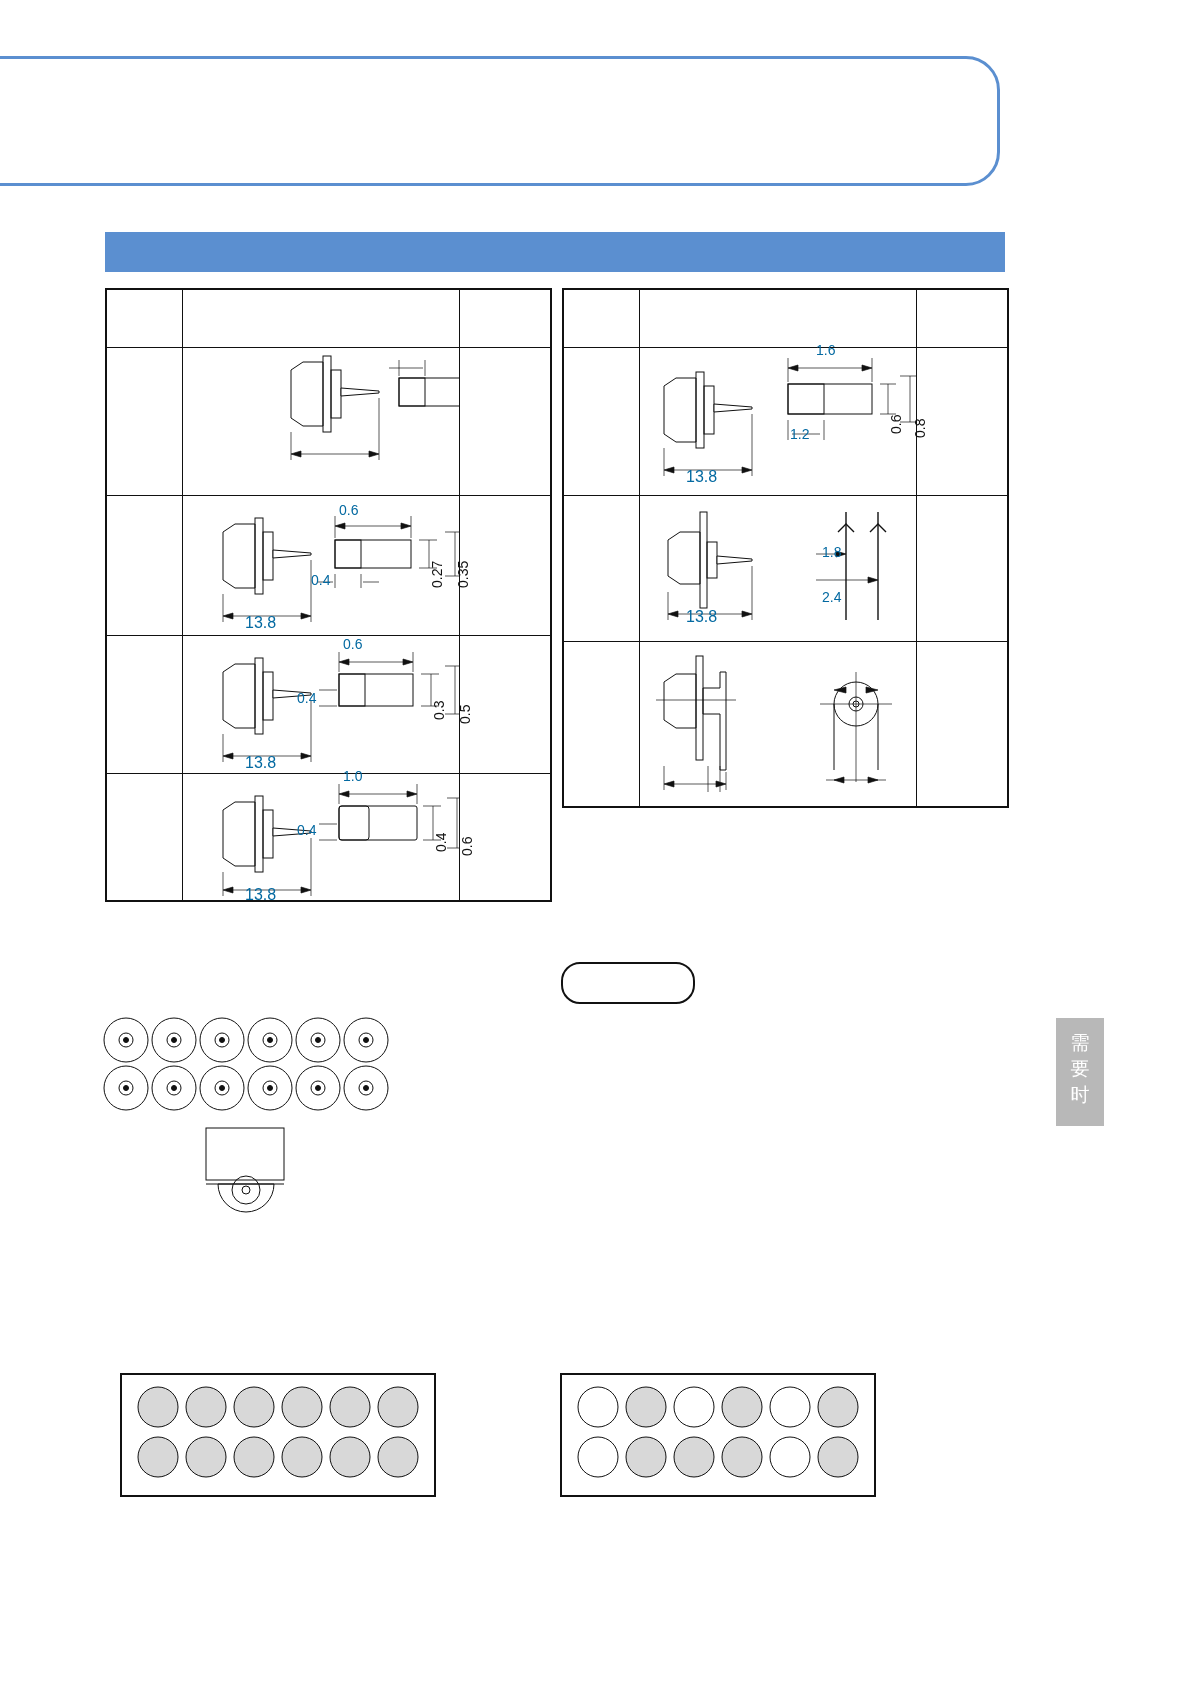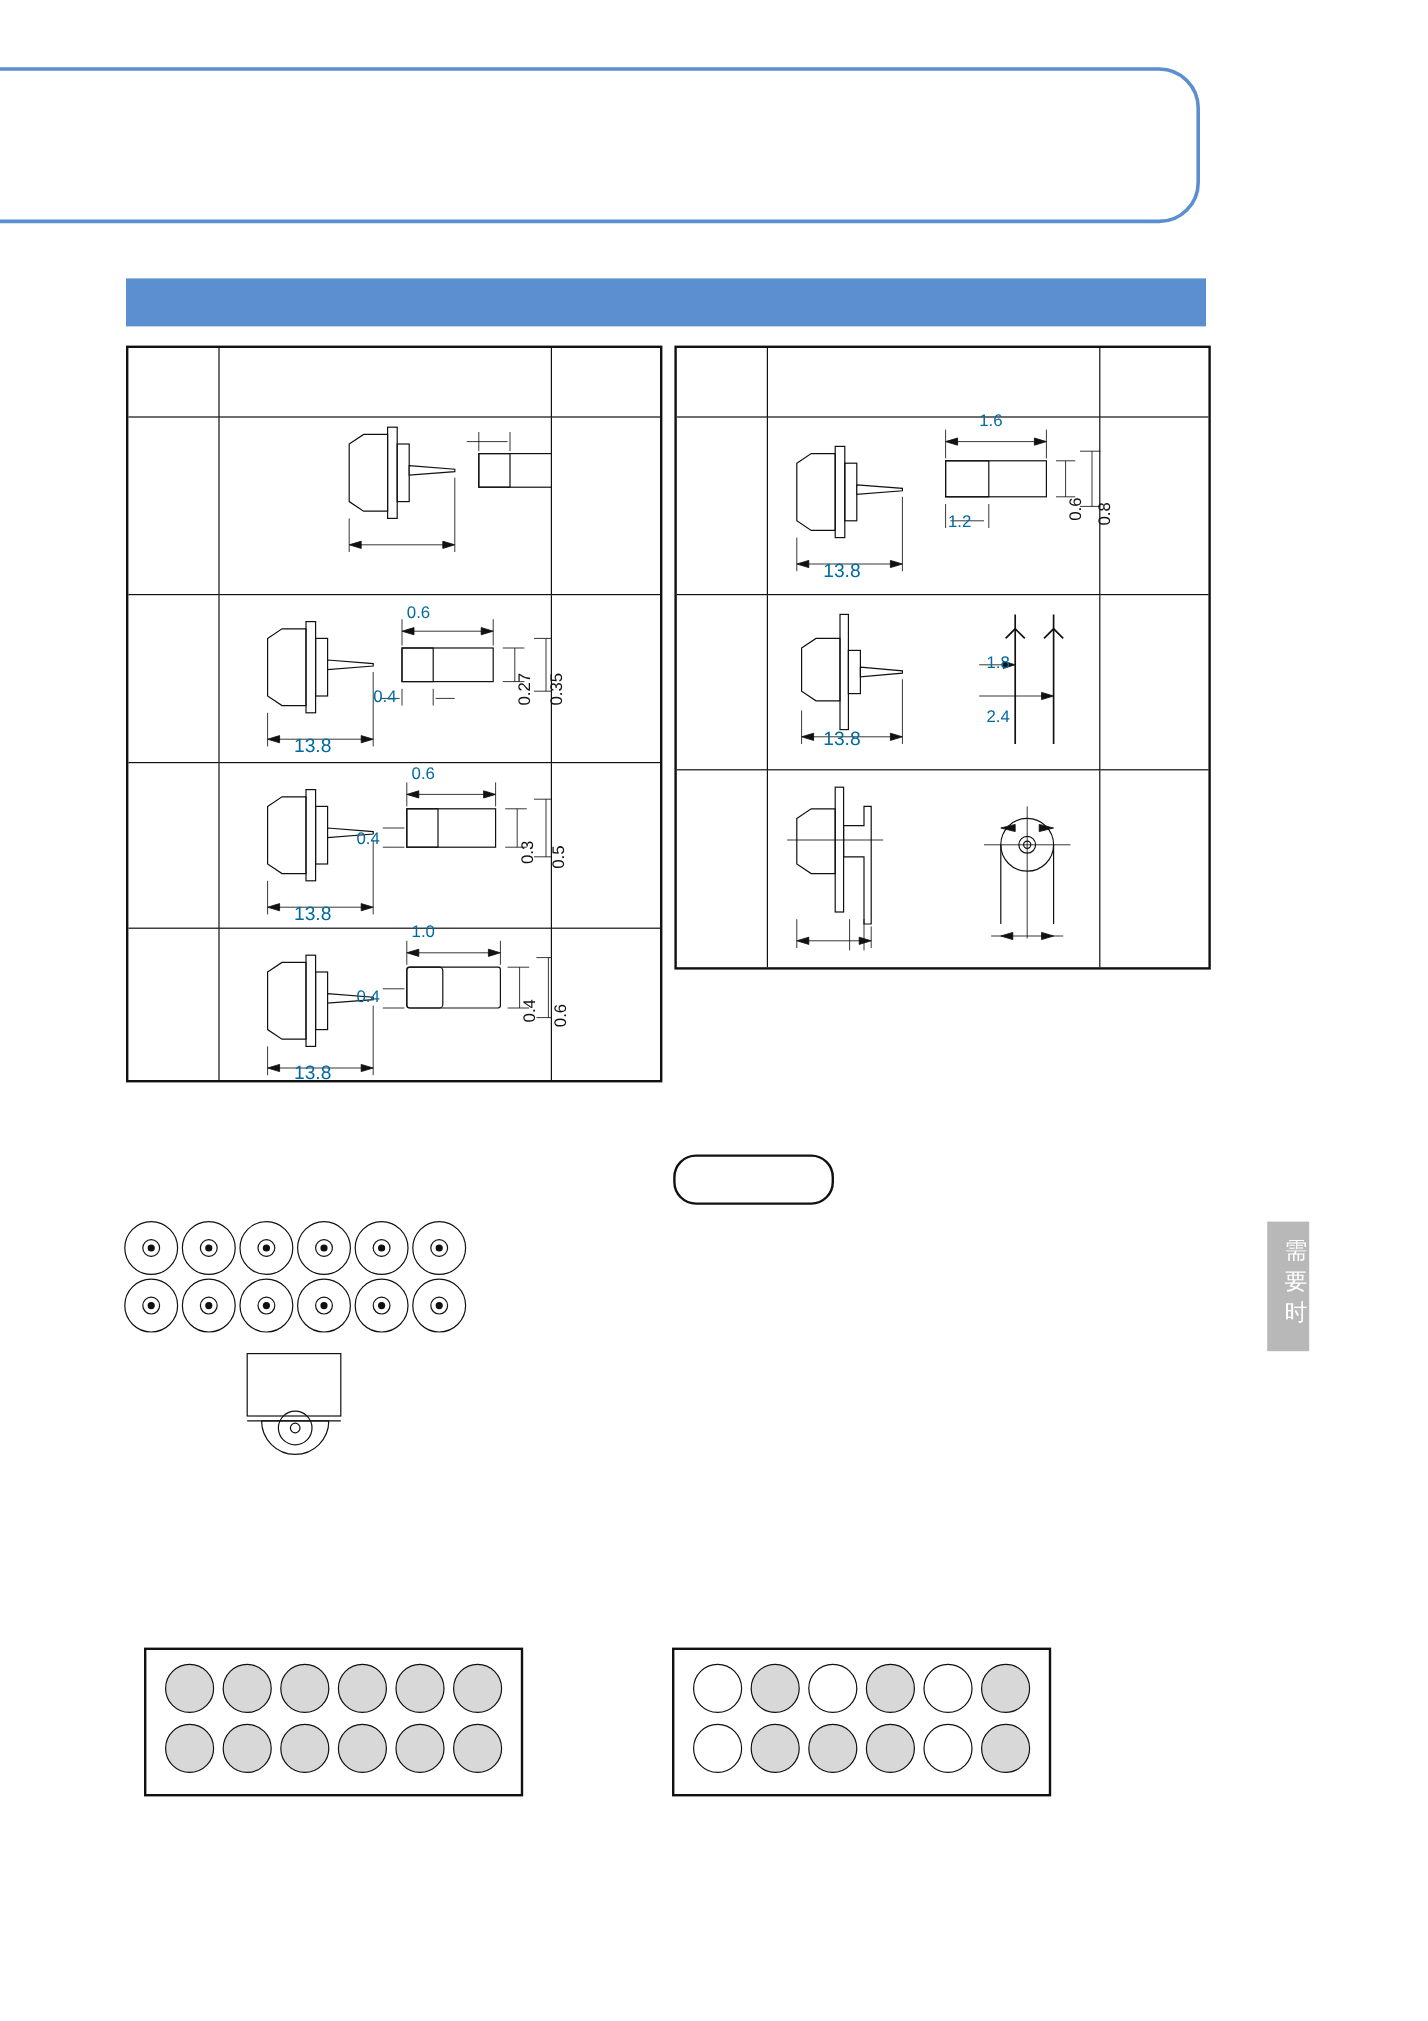--- a/index.html
+++ b/index.html
@@ -63,21 +63,21 @@
 
   
   .pill{
     position:absolute;left:561px;top:962px;width:130px;height:38px;
     border:2px solid #111;border-radius:19px;background:#fff;
   }
   .pill-text{position:absolute;width:100%;text-align:center;top:9px;font-size:15px;}
 
   
   .sidetab{
-    position:absolute;left:1056px;top:1018px;width:35px;height:108px;
+    position:absolute;left:1056px;top:1018px;width:48px;height:108px;
     background:#b8b8b8;
   }
   .sidetab span{
     position:absolute;left:12px;top:12px;width:24px;
     font-size:19px;color:#ffffff;line-height:26px;text-align:center;
   }
 
   
   .circ-group{position:absolute;}
   .legendbox{position:absolute;border:2px solid #111;background:#fff;}

